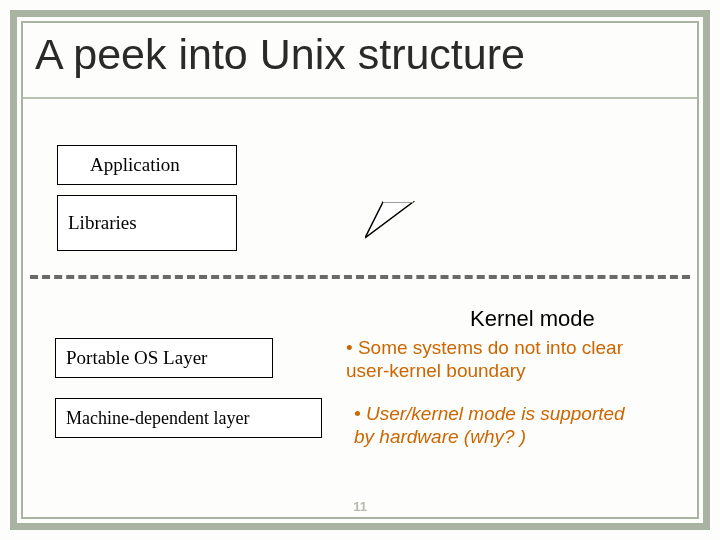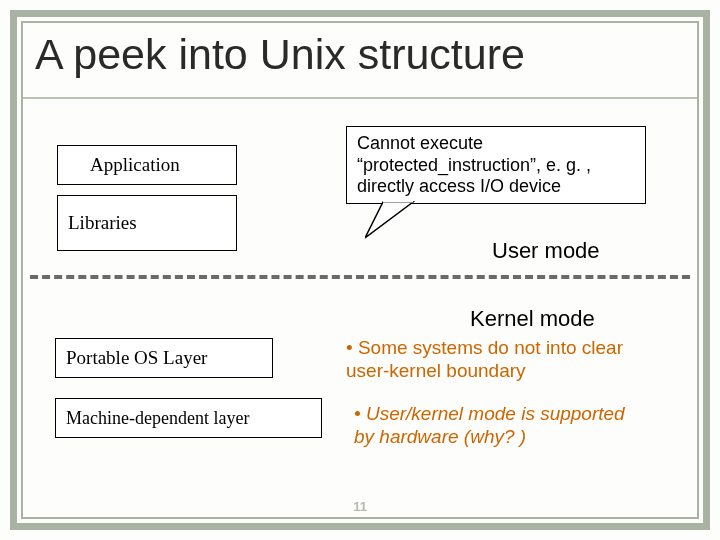--- a/index.html
+++ b/index.html
@@ -89,31 +89,27 @@
   <div class="box box-libraries">
     <span>Libraries</span>
   </div>
   <div class="box box-portable">
     <span>Portable OS Layer</span>
   </div>
   <div class="box box-machdep">
     <span>Machine-dependent layer</span>
   </div>
 
-  <div class="callout">
-    <span>Cannot execute “protected_instruction”, e. g. , directly access I/O device</span>
-  </div>
   <div class="callout-tail">
     <svg width="70" height="40">
       <polygon points="0,38 18,2 48,2" fill="#ffffff" stroke="#000" stroke-width="1.5"></polygon>
       <line x1="18" y1="1" x2="48" y2="1" stroke="#ffffff" stroke-width="3"></line>
     </svg>
   </div>
 
-  <div class="user-mode">User mode</div>
 
   <div class="dashed"></div>
 
   <div class="kernel-mode">Kernel mode</div>
 
   <div class="bullets">
     <div class="b b1">• Some systems do not into clear user-kernel boundary</div>
     <div class="b b2">• User/kernel mode is supported by hardware (why? )</div>
   </div>
 

